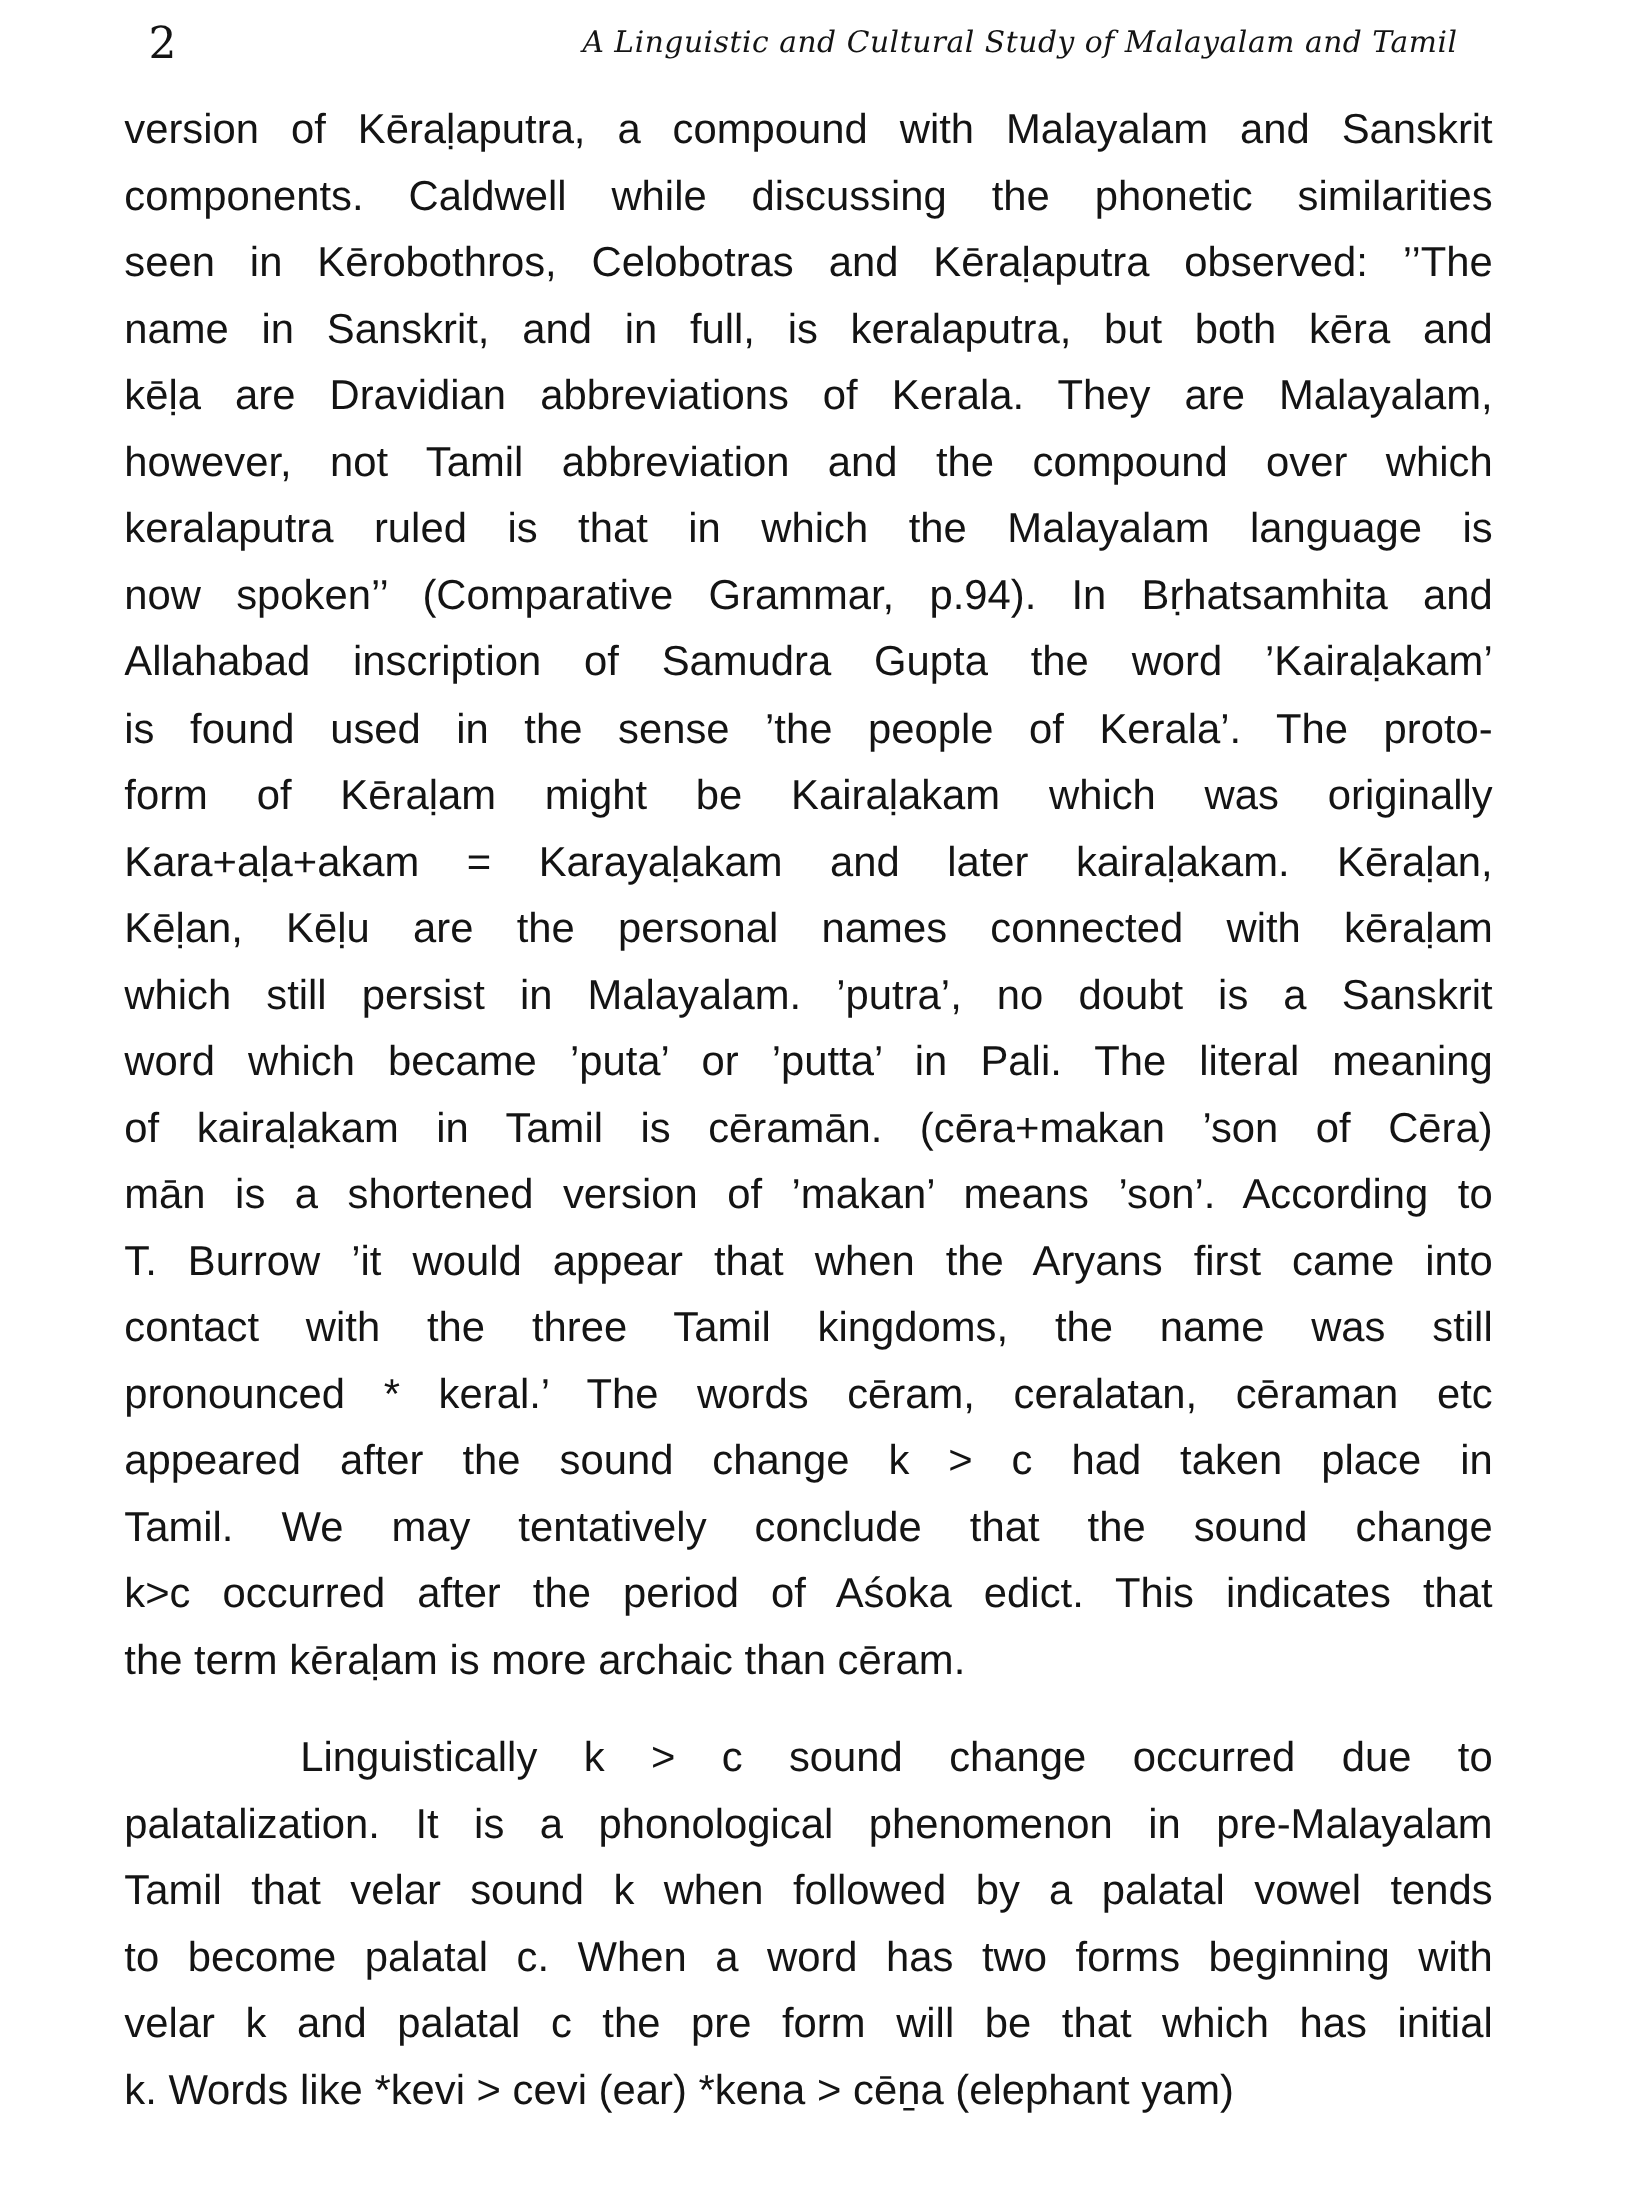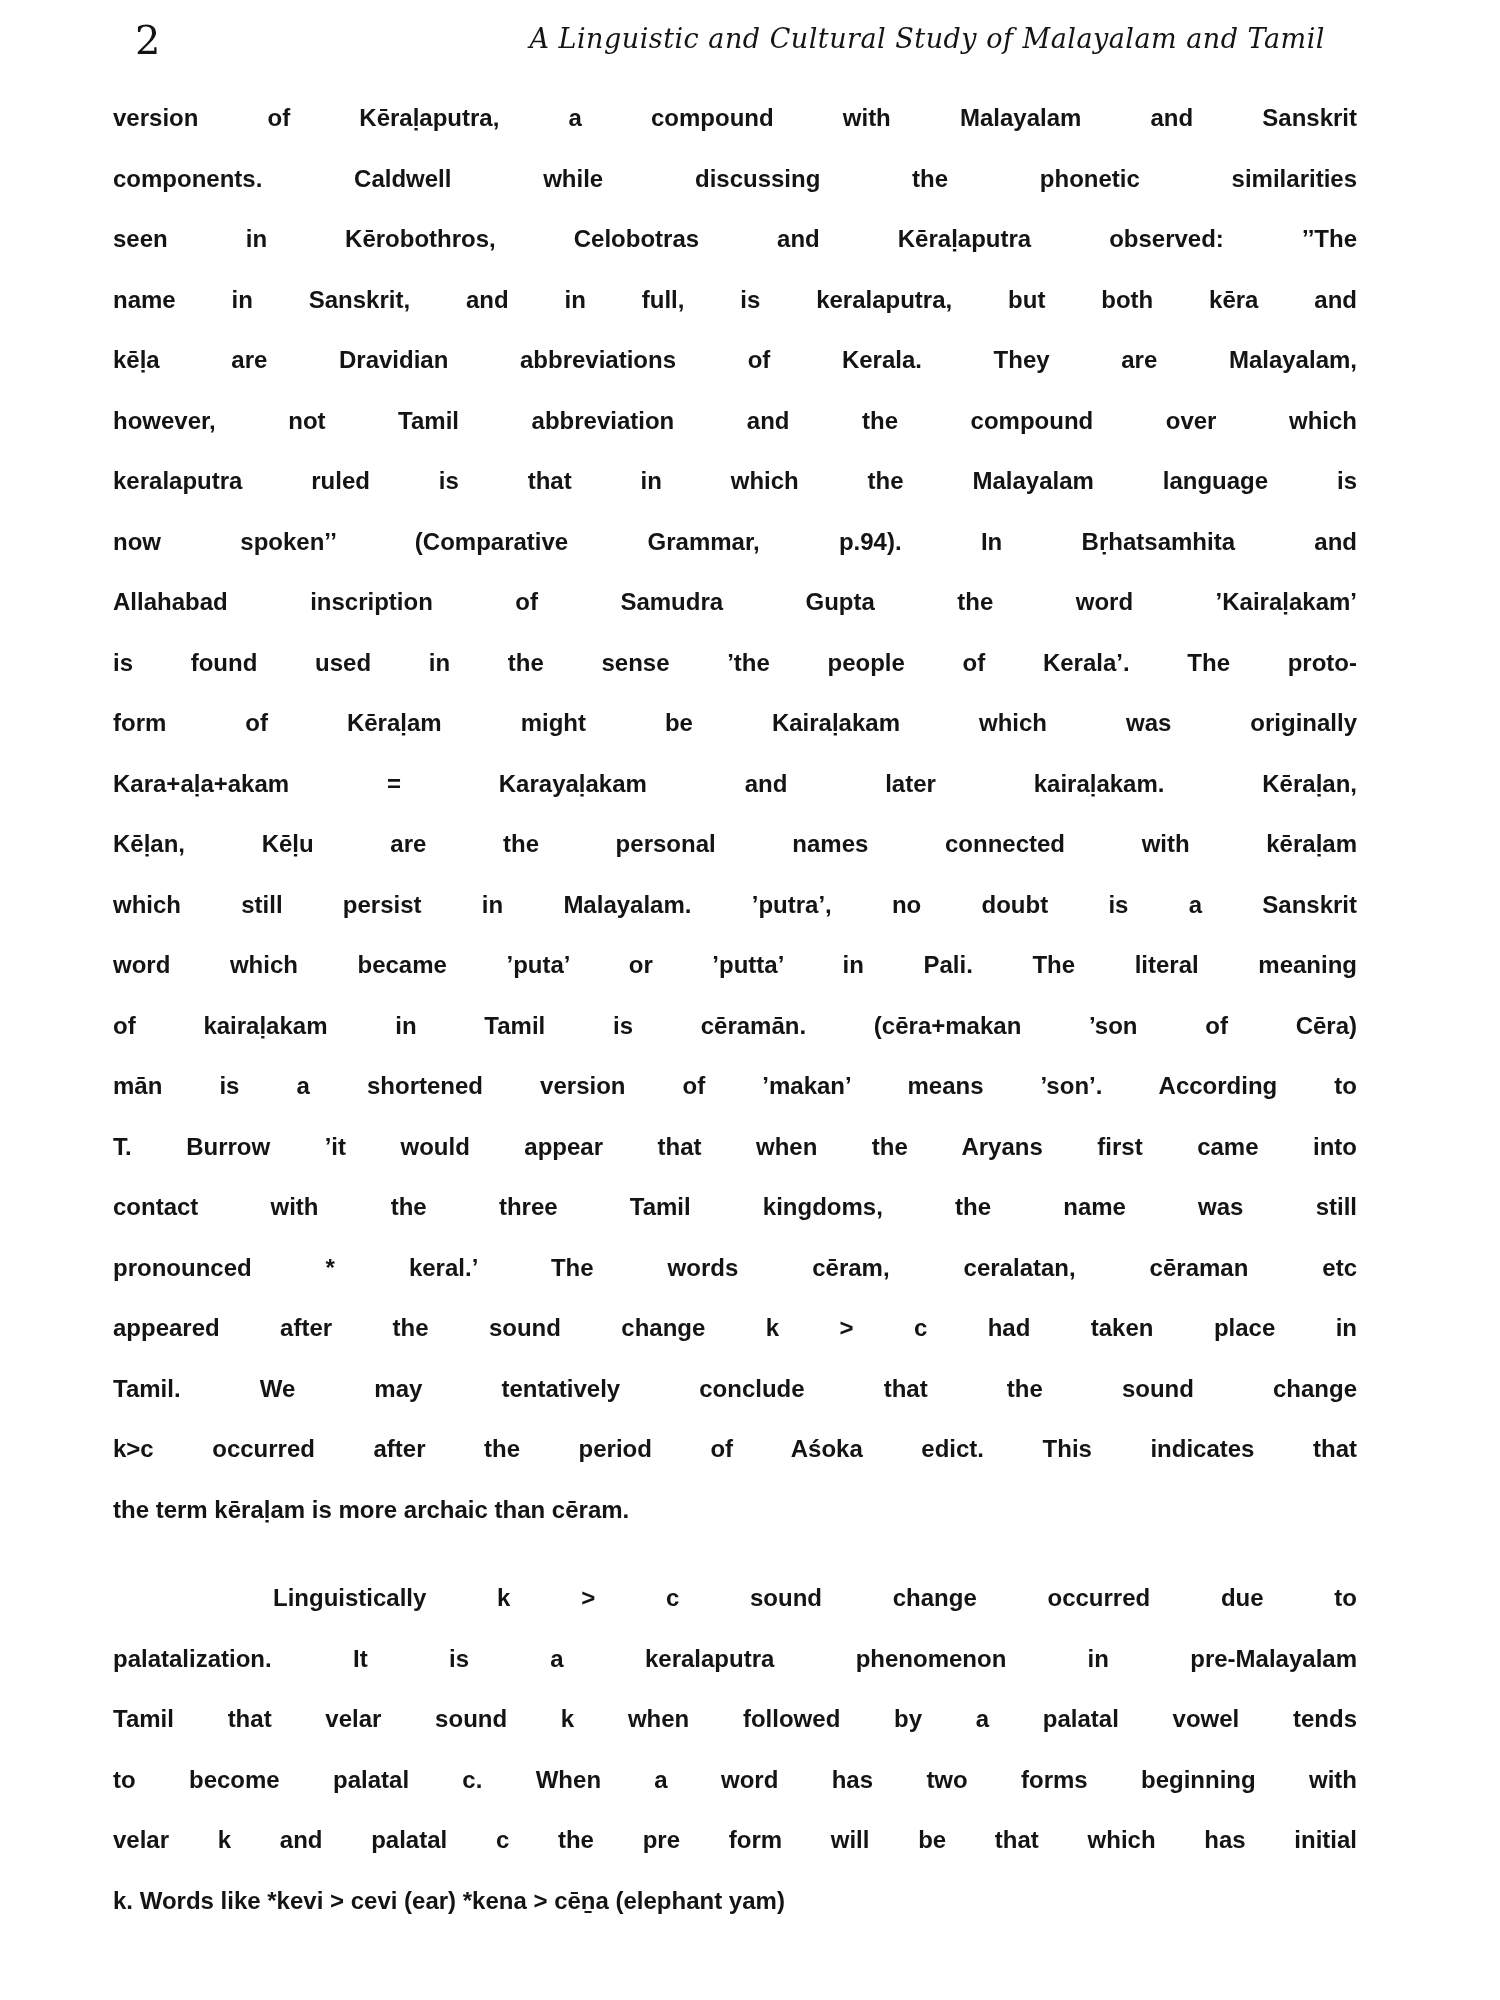--- a/index.html
+++ b/index.html
@@ -36,22 +36,21 @@
     font-size: 27px;
     line-height: 50px;
     letter-spacing: 0.5px;
     white-space: nowrap;
   }
   .body-text {
     position: absolute;
     left: 113px;
     top: 88px;
     width: 1244px;
-    font-size: 24px;
-    font-weight: bold;
+    font-size: 38px;
   }
   .para { margin: 0; }
   .para + .para { margin-top: 28px; }
   .line {
     line-height: 60.5px;
     height: 60.5px;
     text-align: justify;
     text-align-last: justify;
     overflow: hidden;
   }
@@ -88,20 +87,20 @@
         <div class="line">T. Burrow ’it would appear that when the Aryans first came into</div>
         <div class="line">contact with the three Tamil kingdoms, the name was still</div>
         <div class="line">pronounced * keral.’ The words cēram, ceralatan, cēraman etc</div>
         <div class="line">appeared after the sound change k &gt; c had taken place in</div>
         <div class="line">Tamil. We may tentatively conclude that the sound change</div>
         <div class="line">k&gt;c occurred after the period of Aśoka edict. This indicates that</div>
         <div class="line final">the term kēraḷam is more archaic than cēram.</div>
       </div>
       <div class="para indented">
         <div class="line">Linguistically k &gt; c sound change occurred due to</div>
-        <div class="line">palatalization. It is a keralaputra phenomenon in pre-Malayalam</div>
+        <div class="line">palatalization. It is a phonological phenomenon in pre-Malayalam</div>
         <div class="line">Tamil that velar sound k when followed by a palatal vowel tends</div>
         <div class="line">to become palatal c. When a word has two forms beginning with</div>
         <div class="line">velar k and palatal c the pre form will be that which has initial</div>
         <div class="line final">k. Words like *kevi &gt; cevi (ear) *kena &gt; cēṉa (elephant yam)</div>
       </div>
     </div>
 </div>
 
 </body></html>

